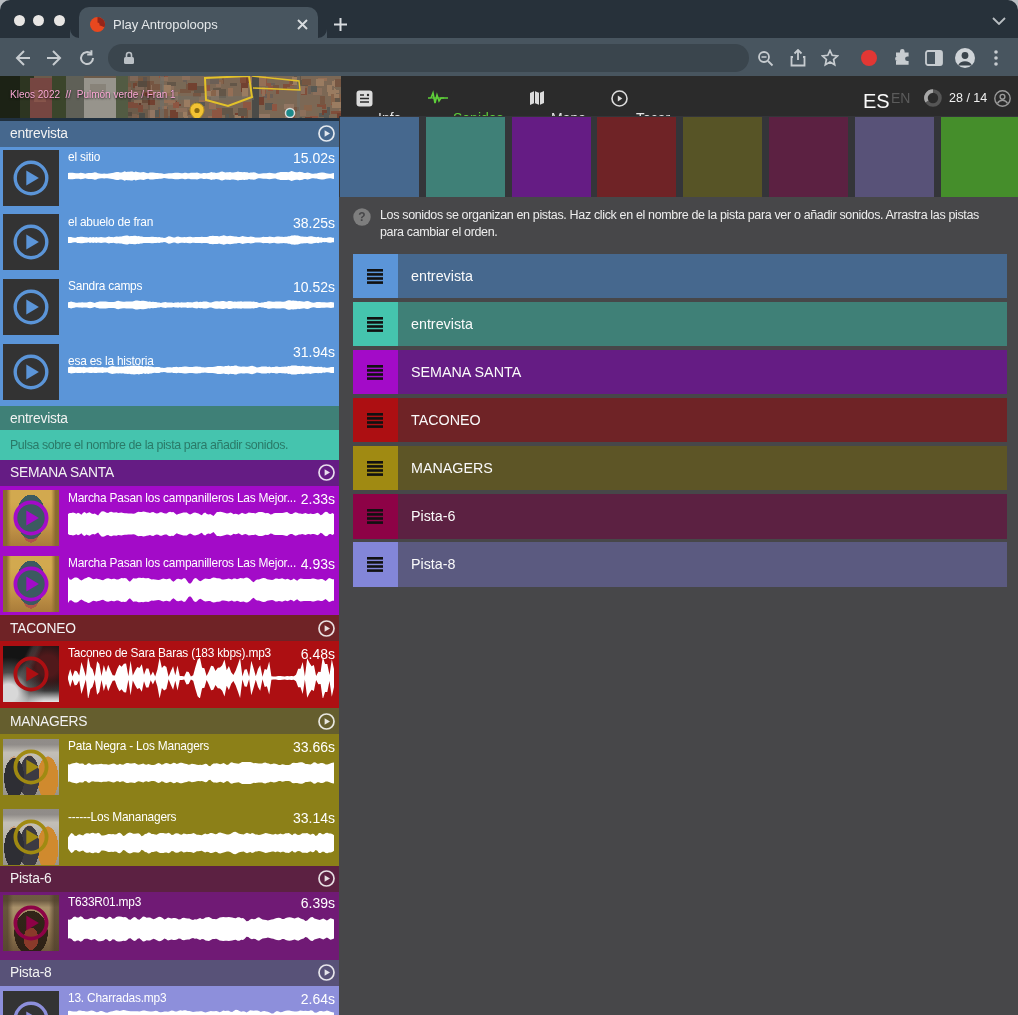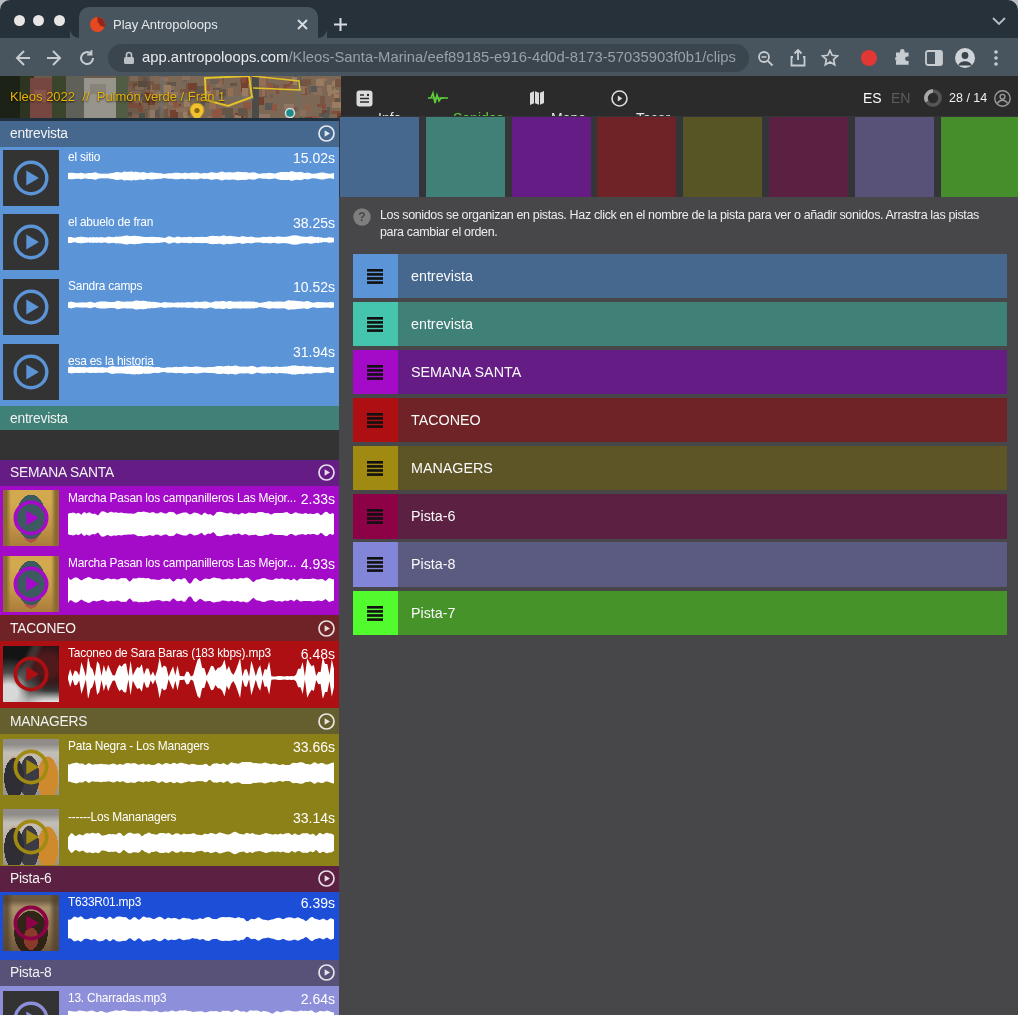--- a/index.html
+++ b/index.html
@@ -64,21 +64,20 @@
     </svg>
 <svg class="abs" width="18" height="18" style="left:78px;top:49px" viewBox="0 0 18 18">
       <path d="M15 9 A6 6 0 1 1 13.2 4.8" stroke="#c7ccd0" stroke-width="2" fill="none"></path>
       <path d="M13.4 1.2 L13.4 5.4 L9.2 5.4" fill="none" stroke="#c7ccd0" stroke-width="2"></path>
     </svg>
 <div class="abs pill"></div>
 <svg class="abs" width="12" height="14" style="left:123px;top:51px" viewBox="0 0 12 14">
       <rect x="1" y="6" width="10" height="7" rx="1.5" fill="#bac0c5"></rect>
       <path d="M3.5 6 L3.5 4 A2.5 2.5 0 0 1 8.5 4 L8.5 6" stroke="#bac0c5" stroke-width="1.6" fill="none"></path>
     </svg>
-<div class="abs" style="left:142px;top:48.5px;font-size:14.8px;color:#e8ebed">app.antropoloops.com<span style="color:#9aa1a7">/Kleos-Santa-Marina/eef89185-e916-4d0d-8173-57035903f0b1/clips</span></div>
 <svg class="abs" width="17" height="17" style="left:757px;top:50px" viewBox="0 0 17 17">
       <circle cx="7" cy="7" r="5" fill="none" stroke="#c7ccd0" stroke-width="1.8"></circle>
       <path d="M11 11 L15.5 15.5" stroke="#c7ccd0" stroke-width="1.8"></path>
       <path d="M4.5 7 L9.5 7" stroke="#c7ccd0" stroke-width="1.5"></path>
     </svg>
 <svg class="abs" width="16" height="18" style="left:790px;top:49px" viewBox="0 0 16 18">
       <path d="M8 1 L8 11 M4.5 4.5 L8 1 L11.5 4.5" stroke="#c7ccd0" stroke-width="1.8" fill="none"></path>
       <path d="M3 8 L1.5 8 L1.5 16.5 L14.5 16.5 L14.5 8 L13 8" stroke="#c7ccd0" stroke-width="1.8" fill="none"></path>
     </svg>
 <svg class="abs" width="18" height="18" style="left:821px;top:49px" viewBox="0 0 18 18">
@@ -319,21 +318,21 @@
       <rect x="297" y="0" width="3" height="44" fill="#8a8a82" opacity="0.55"></rect>
       <rect x="128" y="20" width="126" height="4" fill="#88887e" opacity="0.5"></rect>
       <rect x="0" y="0" width="341" height="44" fill="rgba(18,16,20,0.22)"></rect>
       <rect x="0" y="0" width="150" height="44" fill="rgba(0,0,0,0.12)"></rect>
       <path d="M205 2 L249 0 L252 21 L228 30 L206 24 Z" fill="none" stroke="#e3c229" stroke-width="2"></path>
       <path d="M252 0 L299 5 L300 14 L253 12" fill="none" stroke="#e3c229" stroke-width="1.4"></path>
       <path d="M197 27 a7 7 0 0 1 7 7 c0 5 -7 10.5 -7 10.5 c0 0 -7 -5.5 -7 -10.5 a7 7 0 0 1 7 -7 Z" fill="#f2c233" stroke="#b8941e" stroke-width="1"></path>
       <circle cx="197" cy="34.5" r="2.6" fill="#8a6a10"></circle>
       <circle cx="290" cy="37" r="4.5" fill="#1d8a8a" stroke="#dcdcdc" stroke-width="1.5"></circle>
     </svg>
-<div class="abs" style="left:10px;top:89px;font-size:13px;color:#eab308;text-shadow:0 1px 2px rgba(0,0,0,0.8)">Kleos 2022&nbsp; // &nbsp;Pulmón verde / Fran 1</div>
+<div class="abs" style="left:10px;top:89px;font-size:10px;color:#f9a8d4;text-shadow:0 1px 2px rgba(0,0,0,0.8)">Kleos 2022&nbsp; // &nbsp;Pulmón verde / Fran 1</div>
 <svg class="abs" width="17" height="17" style="left:356px;top:89.5px" viewBox="0 0 17 17">
       <rect x="0.5" y="0.5" width="16" height="16" rx="3" fill="#dcdcdc"></rect>
       <path d="M4 5 L8 5 M4 8.5 L13 8.5 M4 12 L13 12" stroke="#2b2b2b" stroke-width="1.6"></path>
       <circle cx="12" cy="5" r="1.2" fill="#2b2b2b"></circle>
     </svg>
 <div class="abs nav-it" style="left:378px;top:89.5px">Info</div>
 <svg class="abs" width="20" height="16" style="left:428px;top:90px" viewBox="0 0 20 16">
       <path d="M0 8 L3 8 L5 3 L7 13 L9 5 L11 11 L13 8 L20 8" stroke="#5ecf3a" stroke-width="1.6" fill="none"></path>
       <path d="M4 8 L16 8" stroke="#5ecf3a" stroke-width="1.2"></path>
     </svg>
@@ -341,21 +340,21 @@
 <svg class="abs" width="16" height="16" style="left:529px;top:90px" viewBox="0 0 16 16">
       <path d="M1 3 L5.5 1 L10.5 3 L15 1 L15 13 L10.5 15 L5.5 13 L1 15 Z" fill="#dcdcdc"></path>
       <path d="M5.5 1 L5.5 13 M10.5 3 L10.5 15" stroke="#2b2b2b" stroke-width="1"></path>
     </svg>
 <div class="abs nav-it" style="left:551px;top:89.5px">Mapa</div>
 <svg class="abs" width="17" height="17" style="left:611px;top:89.5px" viewBox="0 0 17 17">
       <circle cx="8.5" cy="8.5" r="7.5" fill="none" stroke="#dcdcdc" stroke-width="1.6"></circle>
       <path d="M6.8 5.5 L11.3 8.5 L6.8 11.5 Z" fill="#dcdcdc"></path>
     </svg>
 <div class="abs nav-it" style="left:636px;top:89.5px">Tocar</div>
-<div class="abs" style="left:863px;top:90px;font-size:14px;color:#fafafa">ES</div>
+<div class="abs" style="left:863px;top:90px;font-size:20px;color:#fafafa">ES</div>
 <div class="abs" style="left:891px;top:90px;font-size:14px;color:#5b5b5b">EN</div>
 <svg class="abs" width="18" height="18" style="left:924px;top:89px" viewBox="0 0 18 18">
       <circle cx="9" cy="9" r="7" fill="none" stroke="#565656" stroke-width="3.6"></circle>
       <path d="M 9 2 A 7 7 0 0 0 2.9 12.5" fill="none" stroke="#a8a8a8" stroke-width="3.6"></path>
     </svg>
 <div class="abs" style="left:949px;top:91px;font-size:12.5px;color:#f0f0f0">28 / 14</div>
 <svg class="abs" width="17" height="17" style="left:994px;top:89.5px" viewBox="0 0 17 17">
       <circle cx="8.5" cy="8.5" r="7.7" fill="none" stroke="#9a9a9a" stroke-width="1.4"></circle>
       <circle cx="8.5" cy="6.8" r="2.4" fill="none" stroke="#9a9a9a" stroke-width="1.4"></circle>
       <path d="M3.5 13.5 A 5.5 5.5 0 0 1 13.5 13.5" fill="none" stroke="#9a9a9a" stroke-width="1.4"></path>
@@ -445,31 +444,20 @@
       <div class="h" style="background:#8386d8">
         <svg width="16" height="15" viewBox="0 0 16 15" style="position:absolute;left:14px;top:15px">
           <rect y="0" width="16" height="2.6" fill="#111"></rect>
           <rect y="4.1" width="16" height="2.6" fill="#111"></rect>
           <rect y="8.2" width="16" height="2.6" fill="#111"></rect>
           <rect y="12.3" width="16" height="2.6" fill="#111"></rect>
         </svg>
       </div>
       <div class="t">Pista-8</div>
     </div>
-<div class="abs bar" style="top:590.5px;background:#459329">
-      <div class="h" style="background:#52fb2e">
-        <svg width="16" height="15" viewBox="0 0 16 15" style="position:absolute;left:14px;top:15px">
-          <rect y="0" width="16" height="2.6" fill="#111"></rect>
-          <rect y="4.1" width="16" height="2.6" fill="#111"></rect>
-          <rect y="8.2" width="16" height="2.6" fill="#111"></rect>
-          <rect y="12.3" width="16" height="2.6" fill="#111"></rect>
-        </svg>
-      </div>
-      <div class="t">Pista-7</div>
-    </div>
 <div class="abs leftcol">
 <div class="abs" style="left:0;top:0;width:339px;height:3px;background:#20303f"></div>
 <div class="abs hdr" style="top:3.0px;height:26.5px;background:#46688e">
         <div class="t">entrevista</div>
         <svg width="17" height="17" viewBox="0 0 17 17">
           <circle cx="8.5" cy="8.5" r="7.5" fill="none" stroke="rgba(255,255,255,0.85)" stroke-width="1.7"></circle>
           <path d="M 6.6 5.2 L 12.0 8.5 L 6.6 11.8 Z" fill="rgba(255,255,255,0.85)"></path>
         </svg>
       </div>
       <div class="abs sec" style="top:29.5px;height:258.5px;background:#5b95d8">
@@ -526,20 +514,23 @@
         <div class="abs cd" style="top:197.1px;right:4px">31.94s</div>
         <div class="abs" style="left:68px;top:207.6px;width:266px;height:40px">
           <svg width="266" height="30" viewBox="0 0 266 30" style="position:absolute;left:0;top:0">
             <polygon points="0.0,12.3 1.6,12.1 3.1,11.5 4.7,11.8 6.3,12.1 7.9,12.3 9.4,12.0 11.0,12.0 12.6,12.0 14.2,12.2 15.7,11.8 17.3,12.3 18.9,12.4 20.5,12.3 22.0,12.1 23.6,12.1 25.2,12.2 26.8,12.0 28.3,12.0 29.9,12.2 31.5,12.2 33.1,12.2 34.6,12.1 36.2,12.5 37.8,12.4 39.3,12.8 40.9,12.1 42.5,11.6 44.1,11.1 45.6,11.2 47.2,11.4 48.8,11.7 50.4,11.4 51.9,11.7 53.5,11.4 55.1,11.7 56.7,11.2 58.2,11.3 59.8,11.0 61.4,11.2 63.0,10.8 64.5,10.8 66.1,10.6 67.7,10.8 69.3,10.9 70.8,10.6 72.4,11.0 74.0,10.9 75.6,11.7 77.1,11.0 78.7,11.4 80.3,10.9 81.8,11.5 83.4,11.4 85.0,11.9 86.6,12.2 88.1,12.0 89.7,12.1 91.3,11.9 92.9,12.7 94.4,12.8 96.0,12.9 97.6,12.8 99.2,12.2 100.7,12.2 102.3,12.2 103.9,12.4 105.5,11.9 107.0,11.9 108.6,11.8 110.2,12.2 111.8,12.0 113.3,12.1 114.9,11.7 116.5,11.5 118.0,11.6 119.6,11.7 121.2,11.9 122.8,12.0 124.3,11.9 125.9,11.8 127.5,11.5 129.1,11.5 130.6,11.7 132.2,11.8 133.8,12.3 135.4,12.2 136.9,12.4 138.5,12.2 140.1,12.0 141.7,11.9 143.2,11.9 144.8,12.0 146.4,11.7 148.0,11.4 149.5,11.0 151.1,11.0 152.7,10.9 154.2,11.3 155.8,11.4 157.4,11.1 159.0,11.0 160.5,10.5 162.1,11.2 163.7,10.9 165.3,10.9 166.8,10.5 168.4,10.5 170.0,11.2 171.6,11.5 173.1,11.7 174.7,11.5 176.3,11.6 177.9,11.8 179.4,11.8 181.0,11.5 182.6,11.0 184.2,10.8 185.7,11.3 187.3,11.8 188.9,12.5 190.4,12.2 192.0,11.9 193.6,11.4 195.2,11.4 196.7,11.6 198.3,11.5 199.9,11.9 201.5,11.6 203.0,12.2 204.6,12.1 206.2,12.1 207.8,11.6 209.3,11.5 210.9,11.9 212.5,12.0 214.1,11.8 215.6,11.7 217.2,11.6 218.8,11.8 220.4,11.1 221.9,11.2 223.5,10.6 225.1,10.6 226.7,10.5 228.2,10.6 229.8,11.1 231.4,11.0 232.9,11.2 234.5,10.8 236.1,11.0 237.7,11.4 239.2,11.6 240.8,11.5 242.4,11.1 244.0,11.6 245.5,11.8 247.1,12.1 248.7,12.0 250.3,11.8 251.8,12.1 253.4,11.8 255.0,12.5 256.6,12.2 258.1,12.8 259.7,12.7 261.3,12.6 262.9,12.0 264.4,11.9 266.0,11.9 266.0,18.1 264.4,18.1 262.9,18.0 261.3,17.4 259.7,17.3 258.1,17.2 256.6,17.8 255.0,17.5 253.4,18.2 251.8,17.9 250.3,18.2 248.7,18.0 247.1,17.9 245.5,18.2 244.0,18.4 242.4,18.9 240.8,18.5 239.2,18.4 237.7,18.6 236.1,19.0 234.5,19.2 232.9,18.8 231.4,19.0 229.8,18.9 228.2,19.4 226.7,19.5 225.1,19.4 223.5,19.4 221.9,18.8 220.4,18.9 218.8,18.2 217.2,18.4 215.6,18.3 214.1,18.2 212.5,18.0 210.9,18.1 209.3,18.5 207.8,18.4 206.2,17.9 204.6,17.9 203.0,17.8 201.5,18.4 199.9,18.1 198.3,18.5 196.7,18.4 195.2,18.6 193.6,18.6 192.0,18.1 190.4,17.8 188.9,17.5 187.3,18.2 185.7,18.7 184.2,19.2 182.6,19.0 181.0,18.5 179.4,18.2 177.9,18.2 176.3,18.4 174.7,18.5 173.1,18.3 171.6,18.5 170.0,18.8 168.4,19.5 166.8,19.5 165.3,19.1 163.7,19.1 162.1,18.8 160.5,19.5 159.0,19.0 157.4,18.9 155.8,18.6 154.2,18.7 152.7,19.1 151.1,19.0 149.5,19.0 148.0,18.6 146.4,18.3 144.8,18.0 143.2,18.1 141.7,18.1 140.1,18.0 138.5,17.8 136.9,17.6 135.4,17.8 133.8,17.7 132.2,18.2 130.6,18.3 129.1,18.5 127.5,18.5 125.9,18.2 124.3,18.1 122.8,18.0 121.2,18.1 119.6,18.3 118.0,18.4 116.5,18.5 114.9,18.3 113.3,17.9 111.8,18.0 110.2,17.8 108.6,18.2 107.0,18.1 105.5,18.1 103.9,17.6 102.3,17.8 100.7,17.8 99.2,17.8 97.6,17.2 96.0,17.1 94.4,17.2 92.9,17.3 91.3,18.1 89.7,17.9 88.1,18.0 86.6,17.8 85.0,18.1 83.4,18.6 81.8,18.5 80.3,19.1 78.7,18.6 77.1,19.0 75.6,18.3 74.0,19.1 72.4,19.0 70.8,19.4 69.3,19.1 67.7,19.2 66.1,19.4 64.5,19.2 63.0,19.2 61.4,18.8 59.8,19.0 58.2,18.7 56.7,18.8 55.1,18.3 53.5,18.6 51.9,18.3 50.4,18.6 48.8,18.3 47.2,18.6 45.6,18.8 44.1,18.9 42.5,18.4 40.9,17.9 39.3,17.2 37.8,17.6 36.2,17.5 34.6,17.9 33.1,17.8 31.5,17.8 29.9,17.8 28.3,18.0 26.8,18.0 25.2,17.8 23.6,17.9 22.0,17.9 20.5,17.7 18.9,17.6 17.3,17.7 15.7,18.2 14.2,17.8 12.6,18.0 11.0,18.0 9.4,18.0 7.9,17.7 6.3,17.9 4.7,18.2 3.1,18.5 1.6,17.9 0.0,17.7" fill="#fff"></polygon>
           </svg>
         </div>
       </div>
       <div class="abs hdr" style="top:288.0px;height:24.5px;background:#3f8077">
         <div class="t">entrevista</div>
       </div>
+      <div class="abs sec" style="top:312.5px;height:29.5px;background:#45c4ae">
+        <div class="abs" style="left:10px;top:8px;font-size:12.4px;letter-spacing:-0.4px;color:#2a7a68">Pulsa sobre el nombre de la pista para añadir sonidos.</div>
+      </div>
       <div class="abs hdr" style="top:342.0px;height:26.5px;background:#651c84">
         <div class="t">SEMANA SANTA</div>
         <svg width="17" height="17" viewBox="0 0 17 17">
           <circle cx="8.5" cy="8.5" r="7.5" fill="none" stroke="rgba(255,255,255,0.85)" stroke-width="1.7"></circle>
           <path d="M 6.6 5.2 L 12.0 8.5 L 6.6 11.8 Z" fill="rgba(255,255,255,0.85)"></path>
         </svg>
       </div>
       <div class="abs sec" style="top:368.5px;height:129.3px;background:#a30bc8">
         <div class="abs thumb" style="top:4.0px">
           <div style="position:absolute;inset:0;background:linear-gradient(180deg,#d2a94f 0 20%,#c6984a 60%,#a97c3a)"></div>
@@ -635,21 +626,21 @@
           </svg>
         </div>
       </div>
       <div class="abs hdr" style="top:748.0px;height:26.5px;background:#5c2142">
         <div class="t">Pista-6</div>
         <svg width="17" height="17" viewBox="0 0 17 17">
           <circle cx="8.5" cy="8.5" r="7.5" fill="none" stroke="rgba(255,255,255,0.85)" stroke-width="1.7"></circle>
           <path d="M 6.6 5.2 L 12.0 8.5 L 6.6 11.8 Z" fill="rgba(255,255,255,0.85)"></path>
         </svg>
       </div>
-      <div class="abs sec" style="top:774.5px;height:80px;background:#1d4ed8">
+      <div class="abs sec" style="top:774.5px;height:80px;background:#701a75">
         <div class="abs thumb" style="top:2.5px">
           <div style="position:absolute;inset:0;background:linear-gradient(180deg,#a8906a 0 25%,#907650 65%,#6e583c)"></div>
           <div style="position:absolute;inset:0;background:radial-gradient(ellipse 13% 20% at 50% 78%, #8a3a2a 0 99%, transparent 100%),radial-gradient(ellipse 30% 40% at 50% 68%, rgba(40,28,18,0.92) 0 99%, transparent 100%),linear-gradient(90deg, rgba(80,64,44,0.75) 0 8%, transparent 18% 82%, rgba(80,64,44,0.75) 92%),linear-gradient(180deg, rgba(60,48,32,0.55) 0 10%, transparent 22%)"></div>
           <div style="position:absolute;left:10px;top:10px"><svg width="36" height="36" viewBox="0 0 36 36">
               <circle cx="18.0" cy="18.0" r="15.6" fill="none" stroke="#8d0246" stroke-width="3.8"></circle>
               <path d="M 13.3 10.4 L 25.9 18.0 L 13.3 25.6 Z" fill="#8d0246"></path>
             </svg></div>
         </div>
         <div class="abs ct" style="top:3.0px">T633R01.mp3</div>
         <div class="abs cd" style="top:3.0px;right:4px">6.39s</div>

